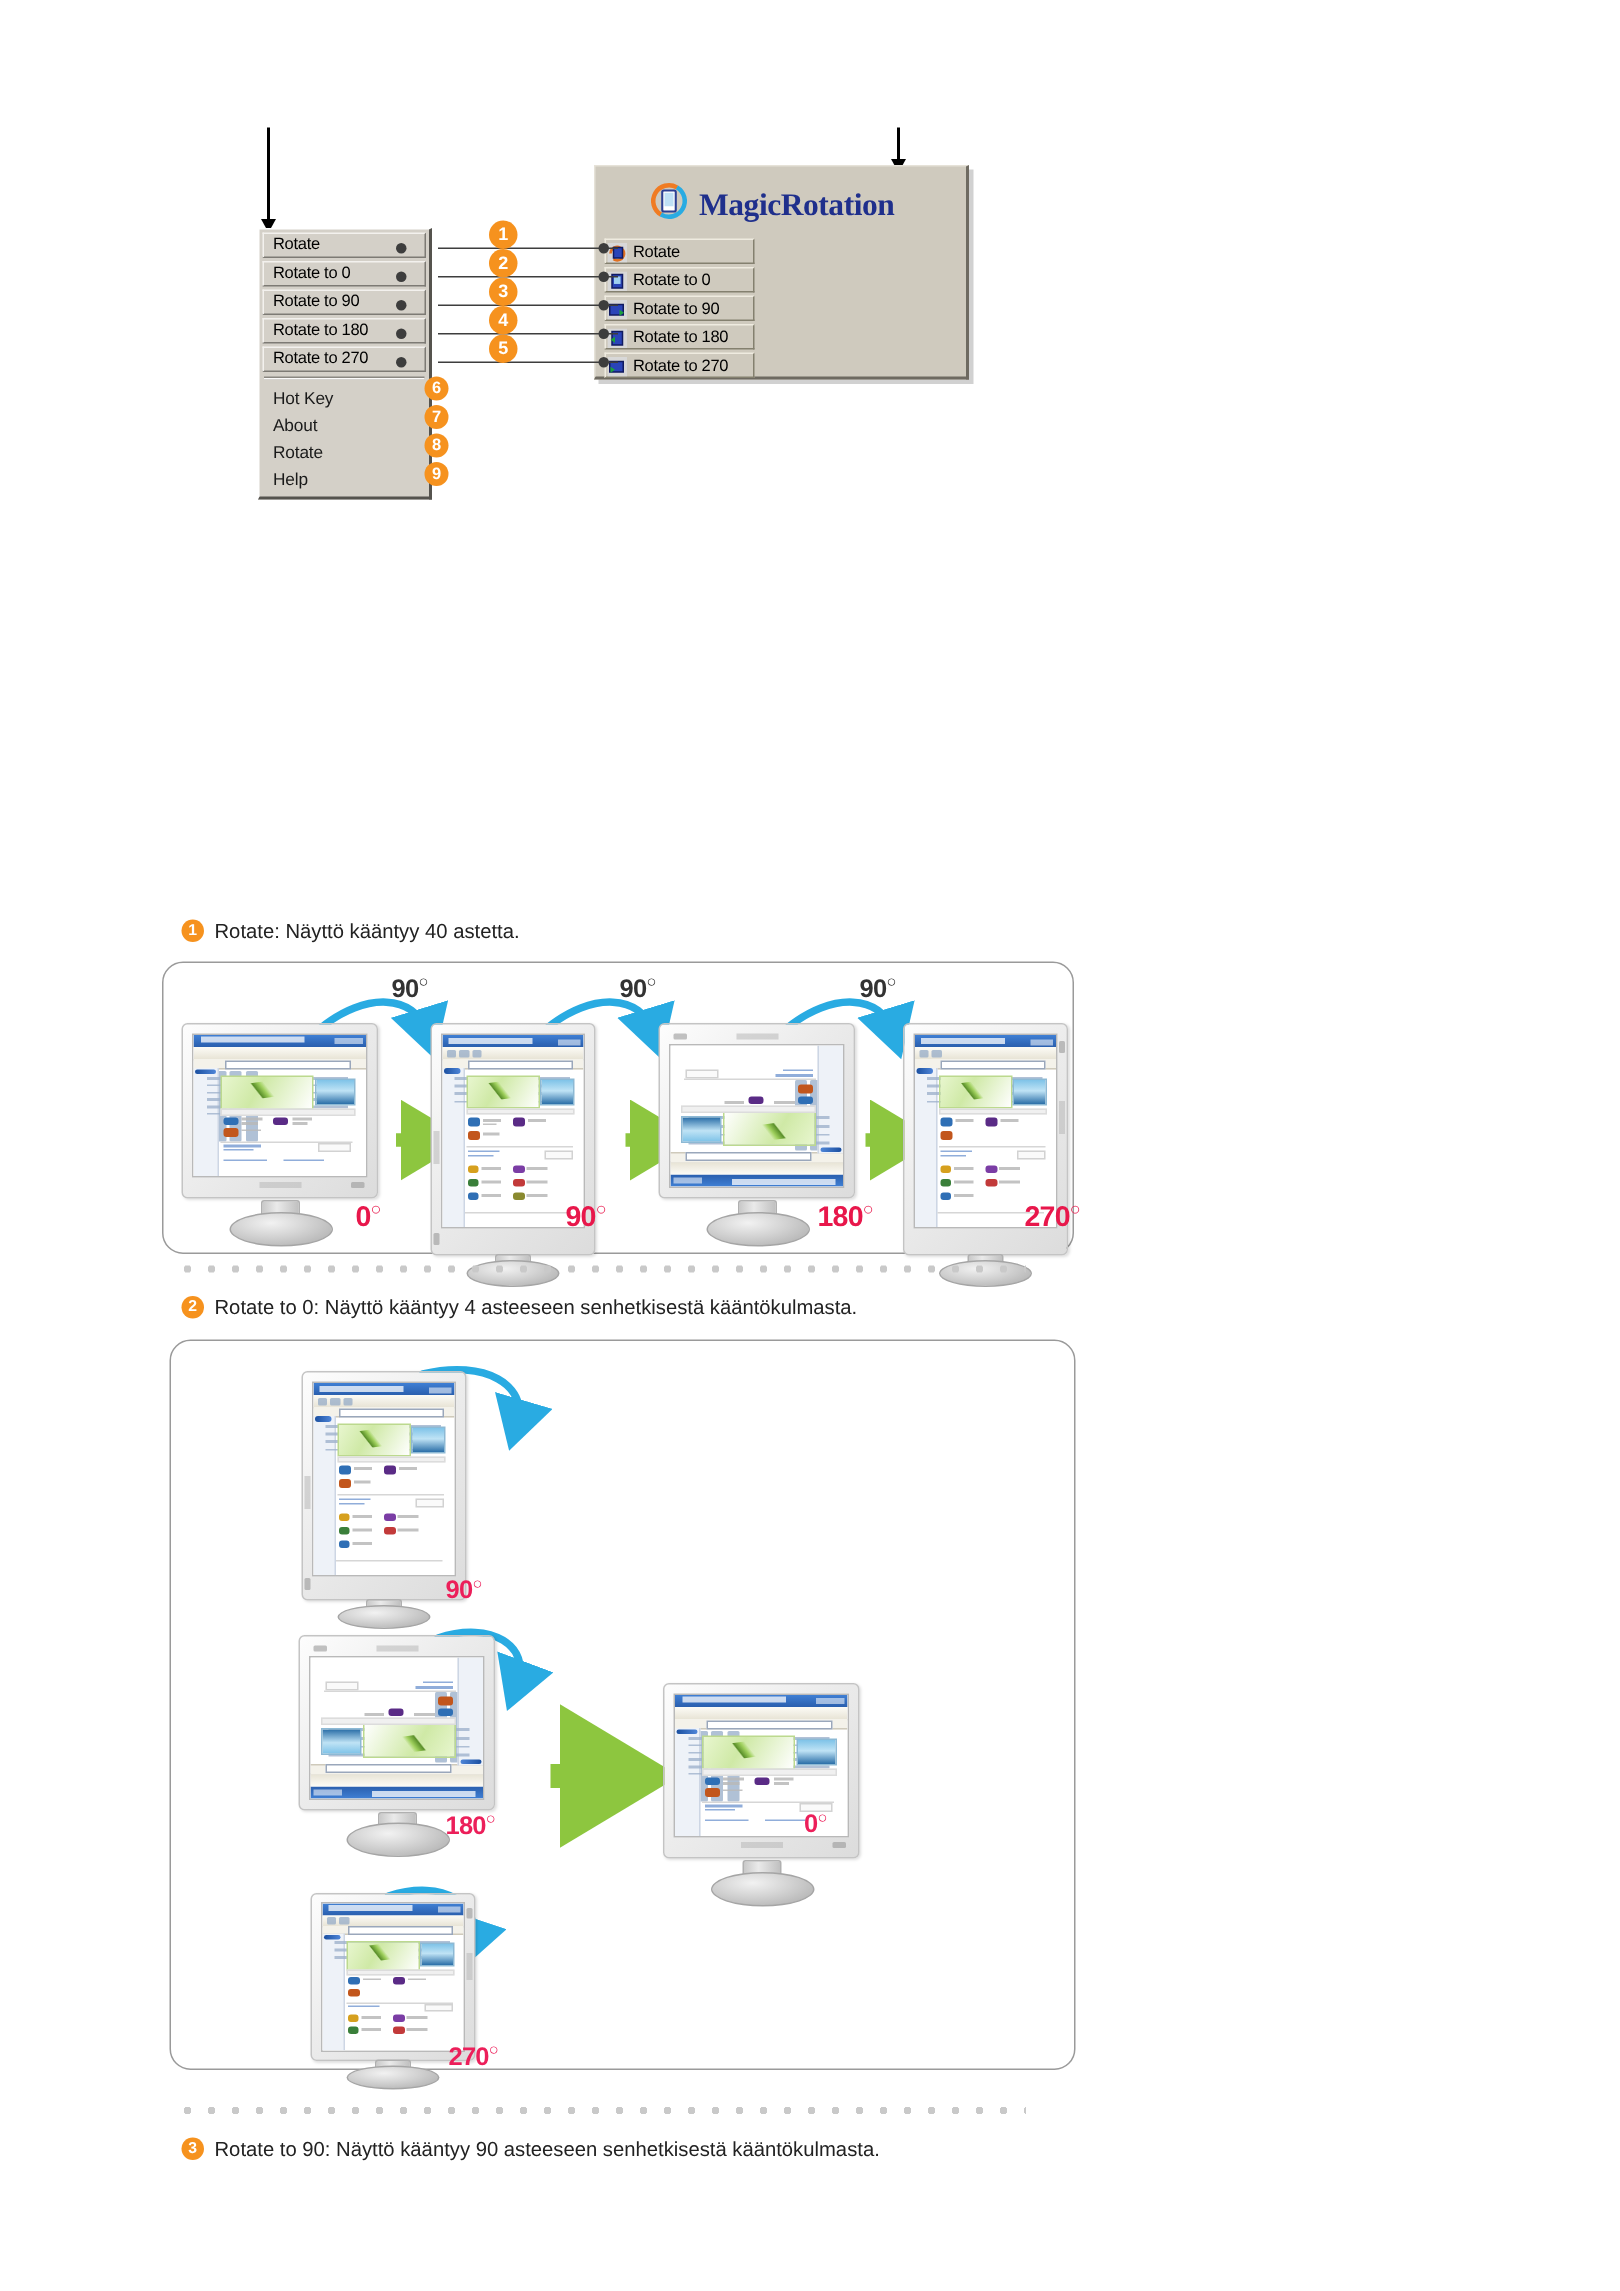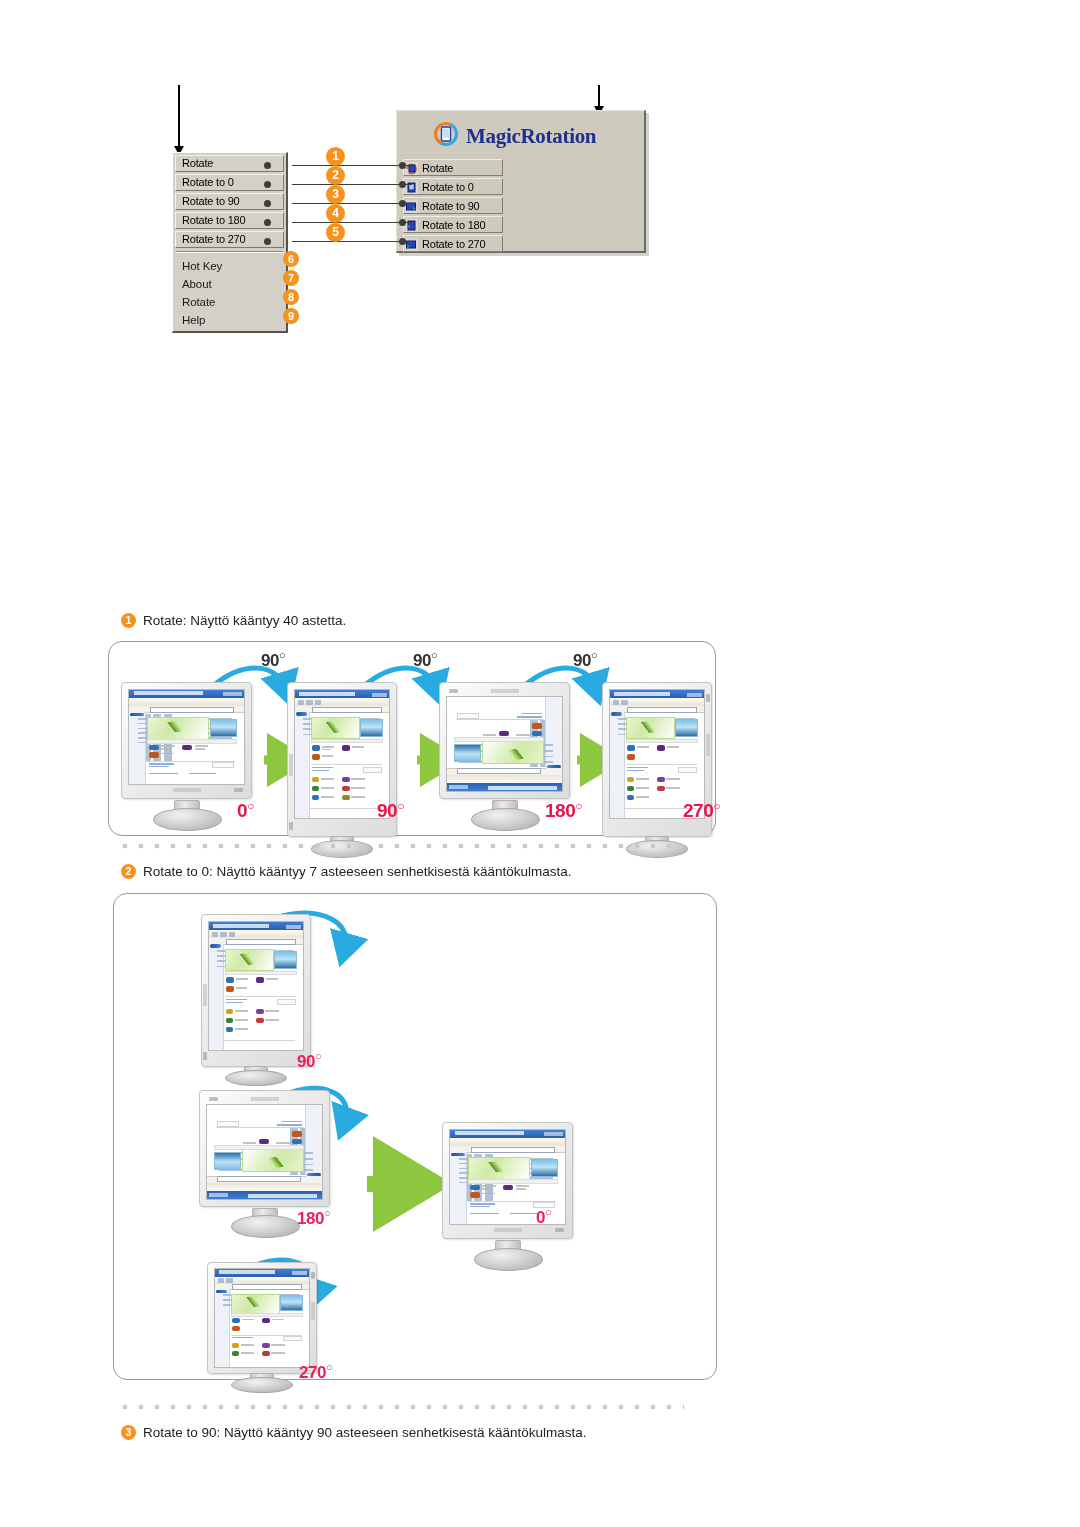--- a/index.html
+++ b/index.html
@@ -686,21 +686,21 @@
   </div>
   <div class="deg-red" style="left:574px; top:157px;">
     <span>270</span><sup>○</sup>
   </div>
 </div>
 
 <div class="dotline" style="left:122px; top:843px; width:562px;"></div>
 
 <div class="caption" style="left:121px; top:864px;">
   <span class="cbadge">2</span>
-  <span>Rotate to 0: Näyttö kääntyy 7 asteeseen senhetkisestä kääntökulmasta.</span>
+  <span>Rotate to 0: Näyttö kääntyy 4 asteeseen senhetkisestä kääntökulmasta.</span>
 </div>
 
 <div class="panel" style="left:113px; top:893px; width:604px; height:487px;">
 
   <svg class="ovl" style="left:0;top:0;" width="604" height="487">
     <defs>
       <marker id="abh2" markerWidth="8" markerHeight="8" refX="3" refY="4" orient="auto">
         <path d="M0,0 L7,4 L0,8 z" fill="#29abe2"></path>
       </marker>
       <marker id="grn2" markerWidth="6" markerHeight="6" refX="1" refY="3" orient="auto">

